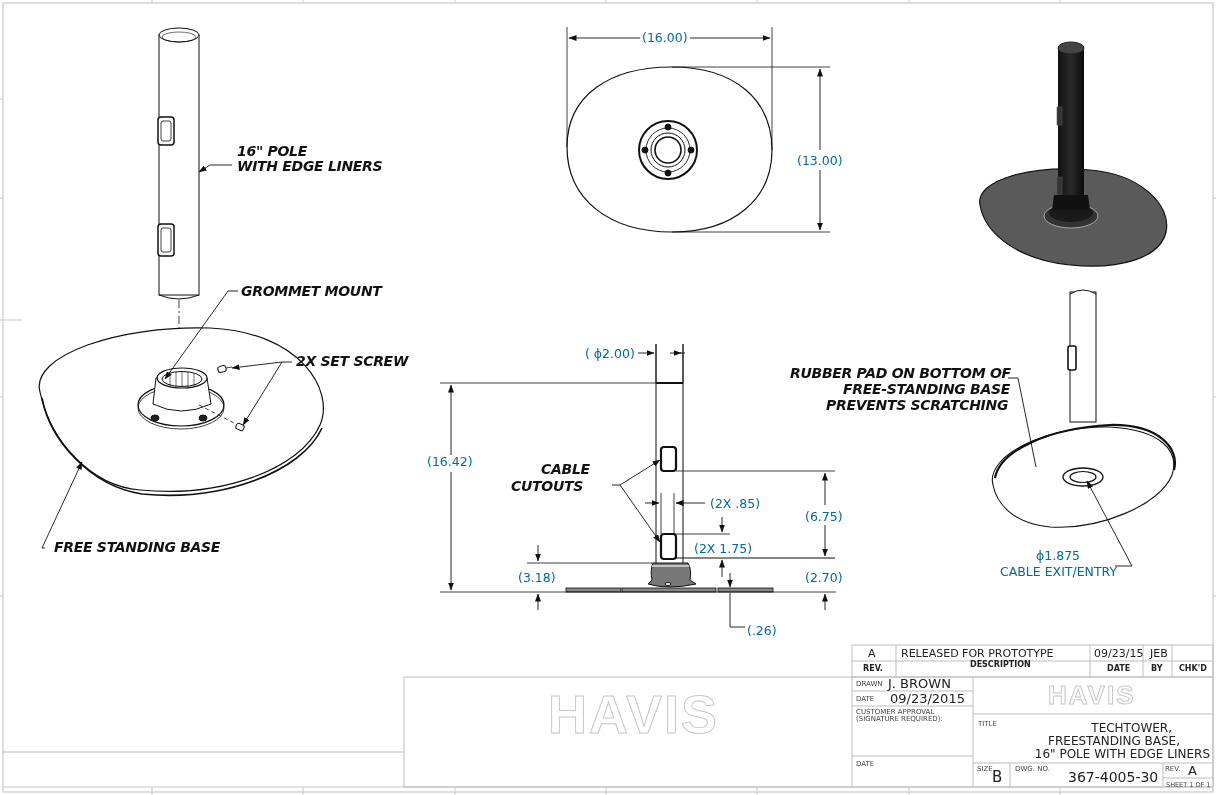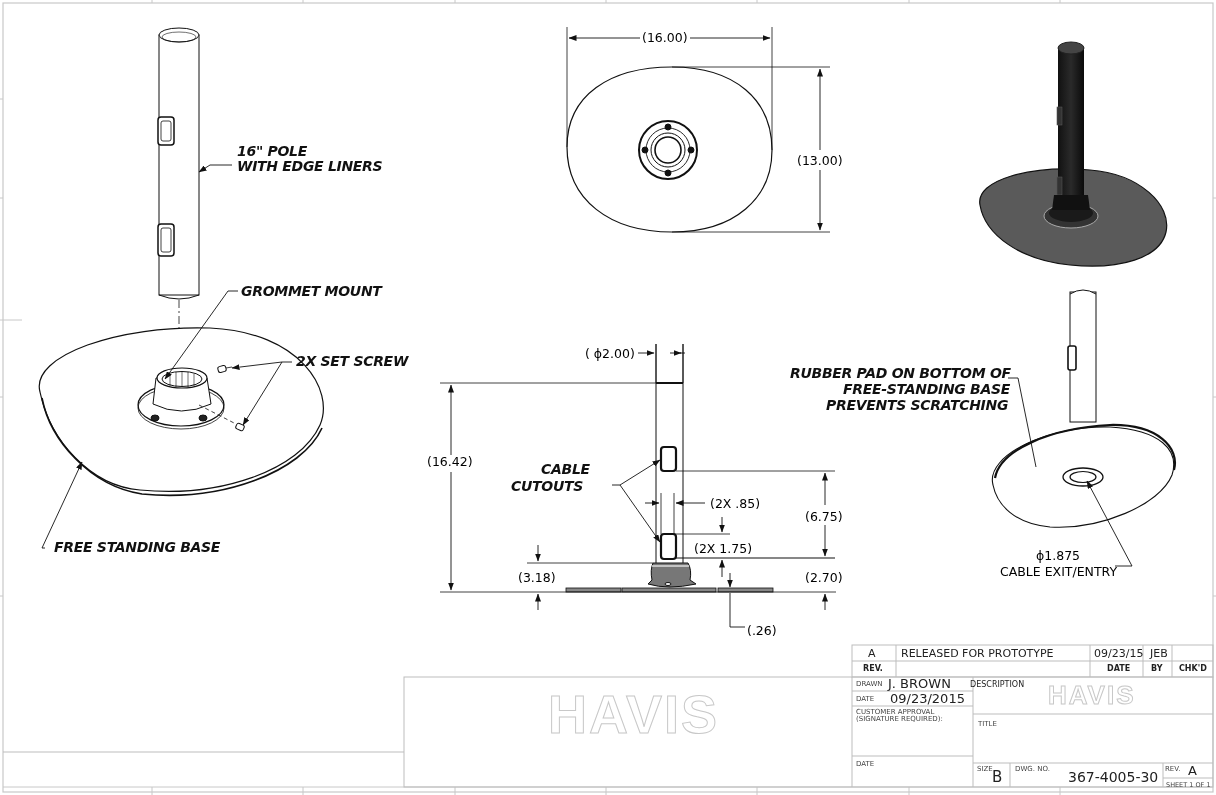--- a/index.html
+++ b/index.html
@@ -1,20 +1,20 @@
 <!DOCTYPE html>
 <html><head>
 <meta charset="utf-8">
 <style>
   html, body { margin:0; padding:0; background:#ffffff; }
   body { width:1216px; height:795px; position:relative; overflow:hidden; font-family:"DejaVu Sans", sans-serif; color:#111; }
   #sheet { position:absolute; left:0; top:0; width:1216px; height:795px; }
   svg { position:absolute; left:0; top:0; }
   .lbl { position:absolute; font-family:"DejaVu Sans", sans-serif; font-weight:bold; font-style:italic; font-size:14px; color:#111; white-space:nowrap; line-height:15px; letter-spacing:-0.3px; }
-  .dim { position:absolute; font-family:"DejaVu Sans", sans-serif; font-size:12.5px; color:#000000; white-space:nowrap; line-height:14px; }
+  .dim { position:absolute; font-family:"DejaVu Sans", sans-serif; font-size:12.5px; color:#0369a1; white-space:nowrap; line-height:14px; }
   .tb { position:absolute; font-family:"DejaVu Sans", sans-serif; color:#222; white-space:nowrap; }
   .tiny { font-size:7px; color:#444; }
   .notice { position:absolute; left:40px; top:760px; width:330px; text-align:center; font-size:7.2px; line-height:8.5px; color:#333; }
   .cva { position:absolute; left:412px; top:764px; font-family:"Liberation Serif", serif; font-weight:bold; font-size:17.5px; color:#111; white-space:nowrap; }
   .havis-big { position:absolute; font-family:"Liberation Sans", sans-serif; font-weight:bold; color:#fff; -webkit-text-stroke:1px #c8c8c8; letter-spacing:2px; }
   .title-txt { position:absolute; left:978px; top:722px; width:232px; text-align:right; font-size:12px; line-height:13px; color:#222; }
 </style>
 </head>
 <body>
 
@@ -260,36 +260,41 @@
 <div class="dim" style="left:1036px;top:549px;">ϕ1.875</div>
 <div class="dim" style="left:1000px;top:565px;">CABLE EXIT/ENTRY</div>
 
 <div class="havis-big" style="left:548px;top:683px;font-size:54px;">HAVIS</div>
 
 <div class="tb" style="left:868px;top:647px;font-size:11px;">A</div>
 <div class="tb" style="left:901px;top:647px;font-size:11px;">RELEASED FOR PROTOTYPE</div>
 <div class="tb" style="left:1094px;top:647px;font-size:11px;">09/23/15</div>
 <div class="tb" style="left:1150px;top:647px;font-size:11px;">JEB</div>
 <div class="tb" style="left:863px;top:664px;font-size:8px;font-weight:bold;">REV.</div>
-<div class="tb" style="left:970px;top:680px;font-size:8px;font-weight:normal;">DESCRIPTION</div>
+<div class="tb" style="left:970px;top:660px;font-size:8px;font-weight:bold;">DESCRIPTION</div>
 <div class="tb" style="left:1107px;top:664px;font-size:8px;font-weight:bold;">DATE</div>
 <div class="tb" style="left:1151px;top:664px;font-size:8px;font-weight:bold;">BY</div>
 <div class="tb" style="left:1179px;top:664px;font-size:8px;font-weight:bold;">CHK'D</div>
 
 <div class="tb tiny" style="left:856px;top:680px;">DRAWN</div>
 <div class="tb" style="left:888px;top:676px;font-size:13px;">J. BROWN</div>
 <div class="tb tiny" style="left:856px;top:695px;">DATE</div>
 <div class="tb" style="left:890px;top:691px;font-size:13px;">09/23/2015</div>
 <div class="tb tiny" style="left:856px;top:709px;line-height:7px;">CUSTOMER APPROVAL</div>
 <div class="tb tiny" style="left:856px;top:716px;line-height:7px;">(SIGNATURE REQUIRED):</div>
 <div class="tb tiny" style="left:856px;top:760px;">DATE</div>
 
 <div class="havis-big" style="left:1048px;top:680px;font-size:26px;">HAVIS</div>
 
 <div class="tb tiny" style="left:978px;top:720px;">TITLE</div>
+<div class="title-txt">
+  <div style="padding-right:38px;">TECHTOWER,</div>
+  <div style="padding-right:30px;">FREESTANDING BASE,</div>
+  <div>16" POLE WITH EDGE LINERS</div>
+</div>
 
 <div class="tb tiny" style="left:977px;top:765px;">SIZE</div>
 <div class="tb" style="left:992px;top:768px;font-size:15px;">B</div>
 <div class="tb tiny" style="left:1015px;top:765px;">DWG. NO.</div>
 <div class="tb" style="left:1068px;top:769px;font-size:14px;">367-4005-30</div>
 <div class="tb tiny" style="left:1165px;top:765px;">REV.</div>
 <div class="tb" style="left:1188px;top:763px;font-size:13px;">A</div>
 <div class="tb" style="left:1166px;top:781px;font-size:6.5px;color:#444;">SHEET 1 OF 1</div>
 
 </div>

